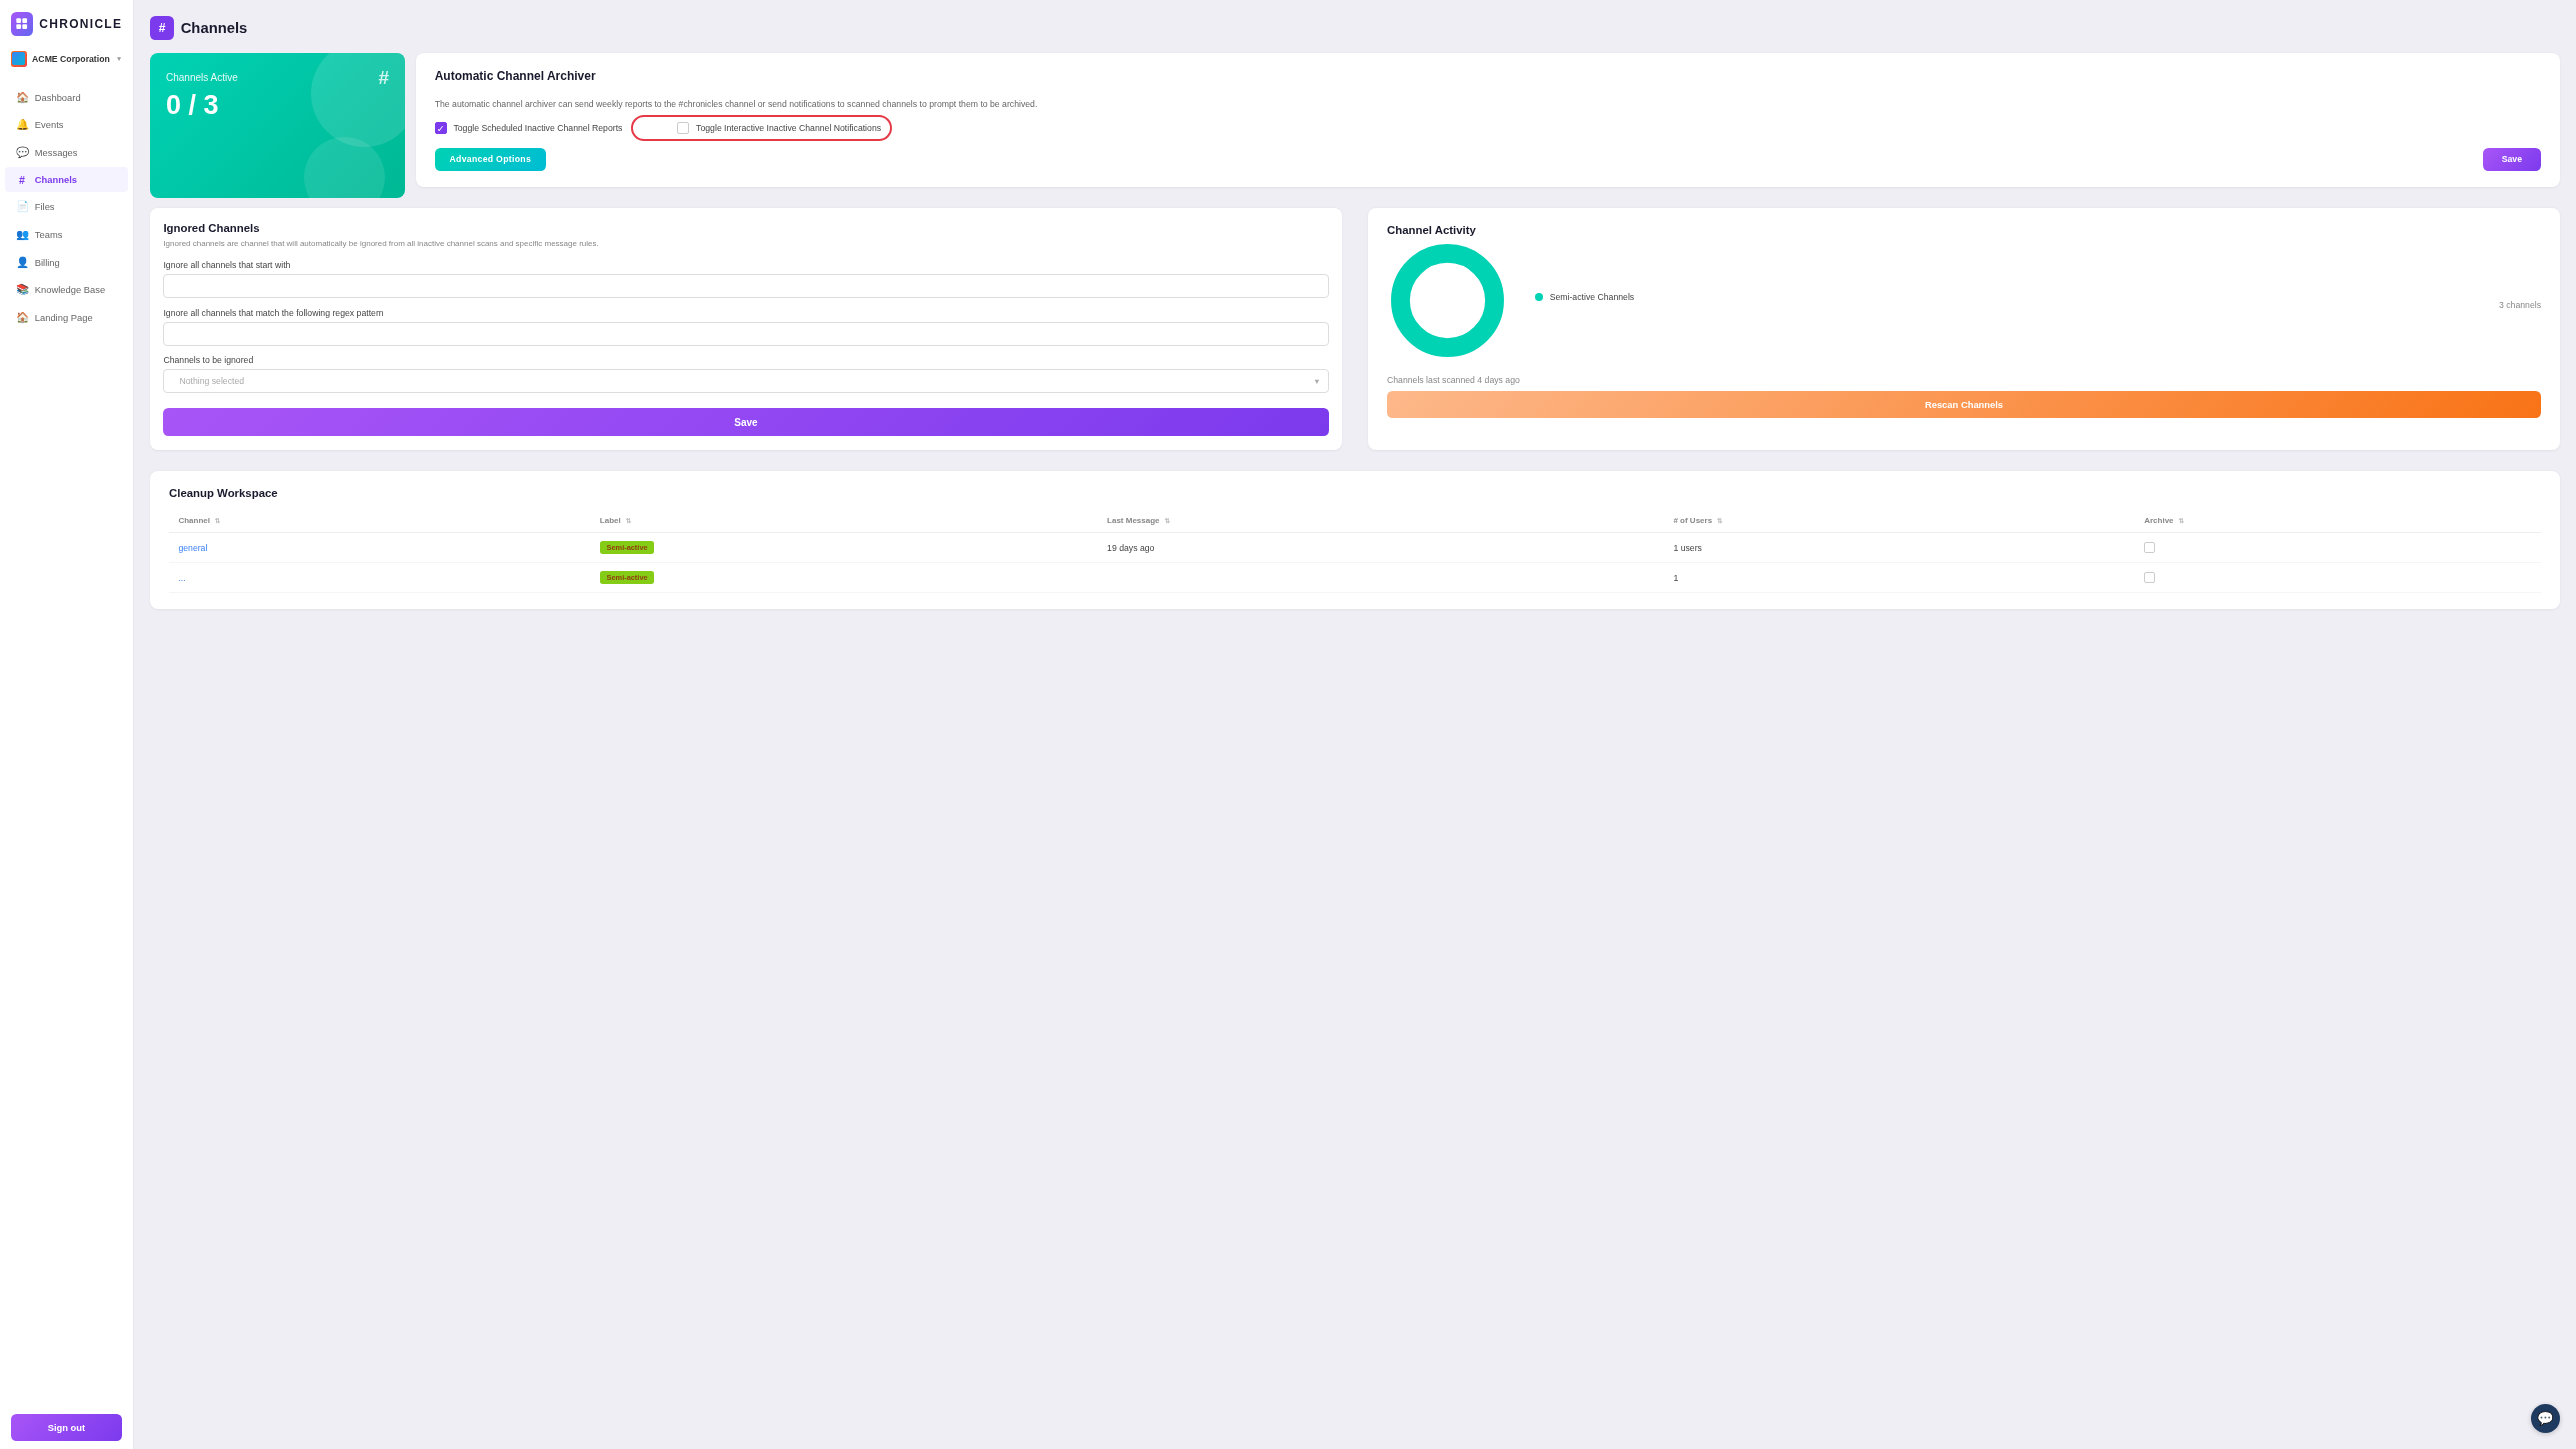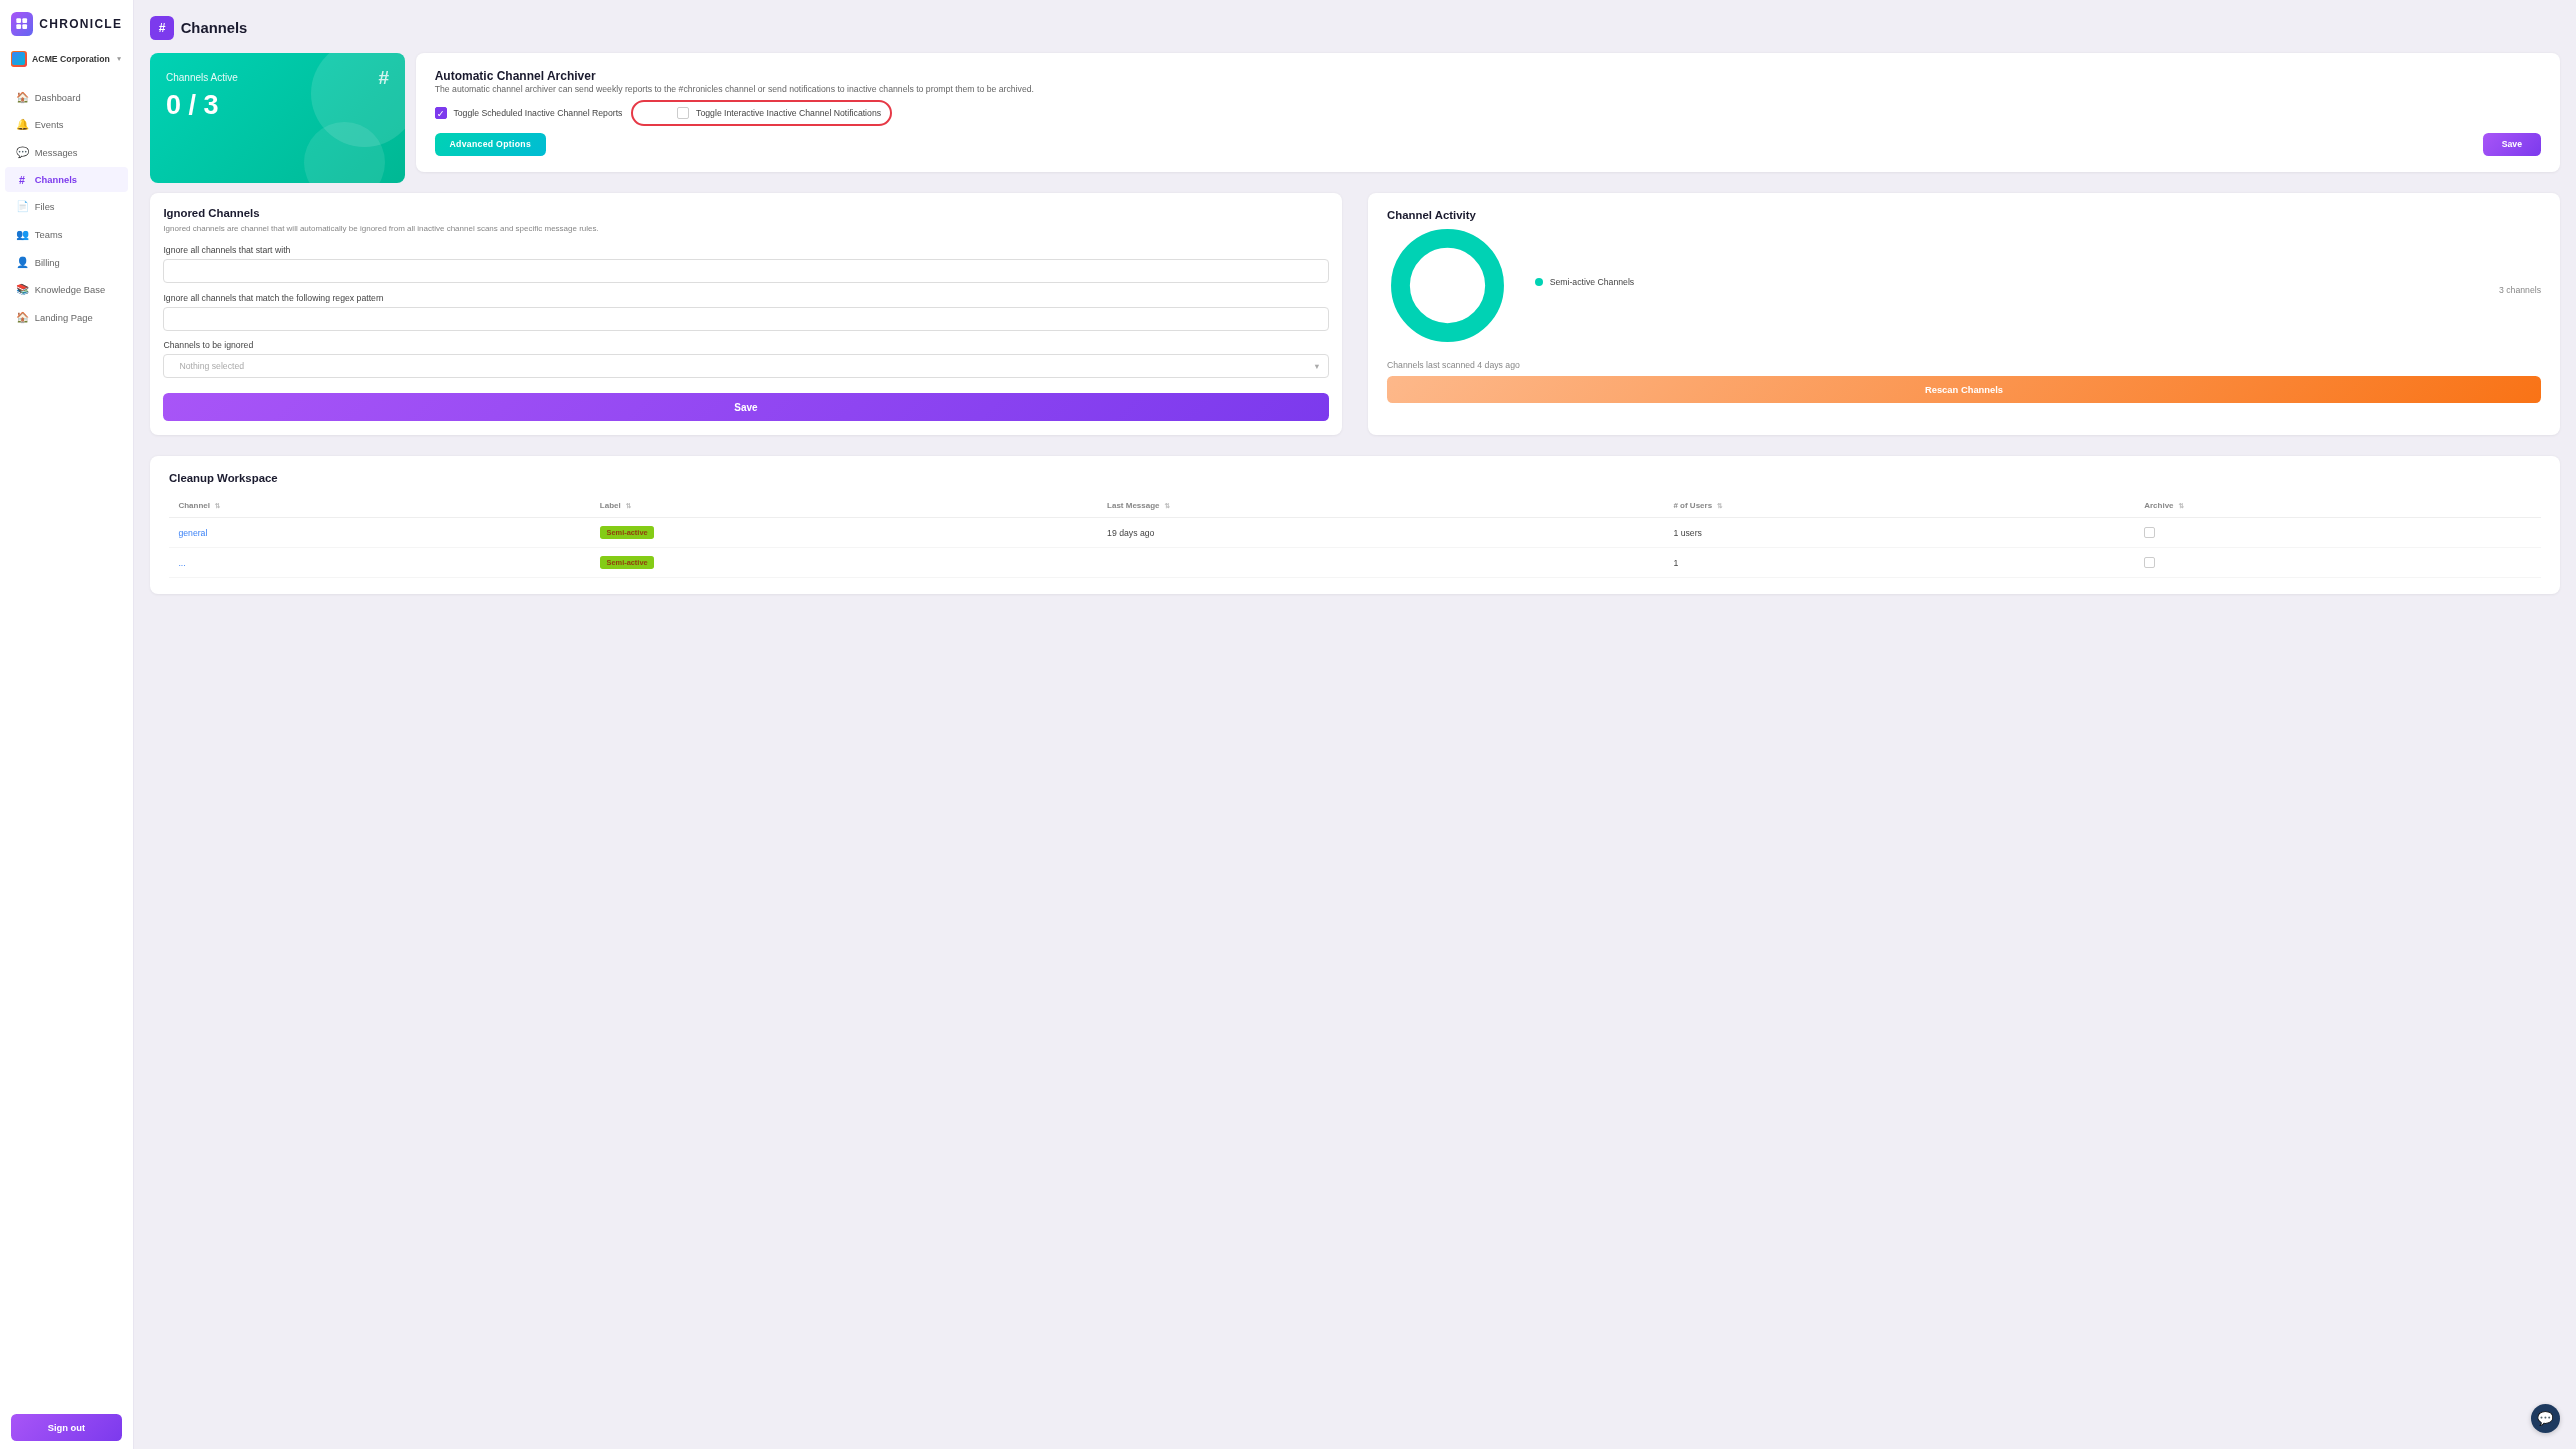--- a/index.html
+++ b/index.html
@@ -152,21 +152,21 @@
     }
     .card-label { font-size: 10px; font-weight: 500; opacity: 0.9; }
     .card-count { font-size: 27px; font-weight: 700; margin-top: 6.7px; }
     .hash-icon {
       position: absolute;
       right: 16px; top: 13.4px;
       font-size: 19px; font-weight: 900; opacity: 0.8;
     }
 
     .archiver-card { padding: 16px 19px; }
-    .archiver-title { font-size: 12px; font-weight: 700; color: #1a1a2e; margin-bottom: 0; }
+    .archiver-title { font-size: 12px; font-weight: 700; color: #1a1a2e; margin-bottom: 15px; }
     .archiver-desc { font-size: 8.7px; color: #666; line-height: 1.5; margin-bottom: 10.7px; }
 
     .toggle-row {
       display: flex;
       align-items: center;
       gap: 19px;
       margin-bottom: 13.4px;
       flex-wrap: wrap;
     }
     .toggle-item {
@@ -452,21 +452,21 @@
   <div class="top-section">
 
     <div class="channels-active-card">
       <div class="hash-icon">#</div>
       <div class="card-label">Channels Active</div>
       <div class="card-count">0 / 3</div>
     </div>
 
     <div class="card archiver-card">
       <div class="archiver-title">Automatic Channel Archiver</div>
-      <div class="archiver-desc">The automatic channel archiver can send weekly reports to the #chronicles channel or send notifications to inactive channels to prompt them to be archived.</div>
+      <div class="archiver-desc">The automatic channel archiver can send weekly reports to the #chronicles channel or send notifications to scanned channels to prompt them to be archived.</div>
 
       <div class="toggle-row">
         <div class="toggle-item">
           <div class="checkbox checked">✓</div>
           <label class="toggle-label">Toggle Scheduled Inactive Channel Reports</label>
         </div>
 
         <div class="toggle-interactive-wrapper">
           <div class="toggle-item">
             <div class="checkbox"></div>

